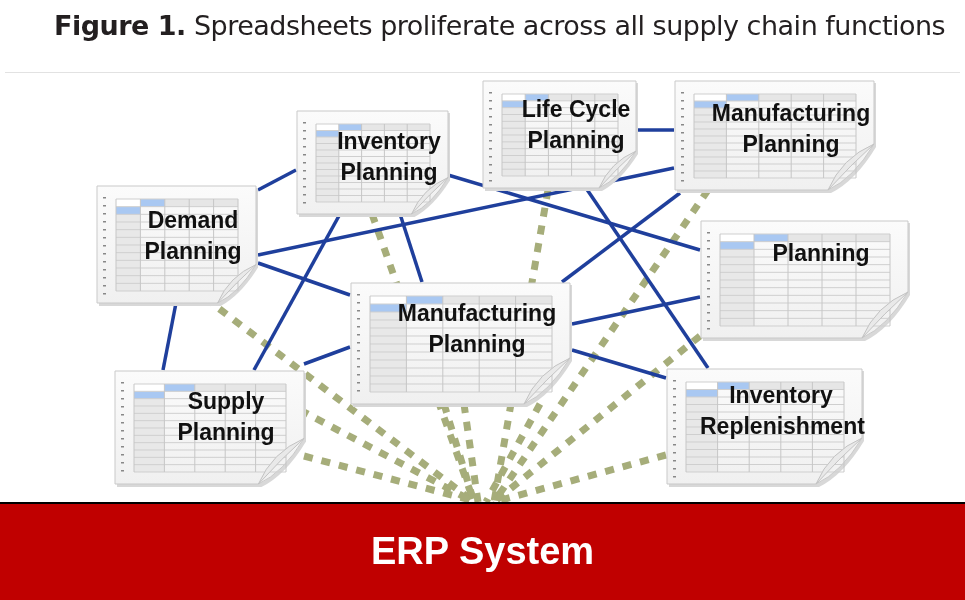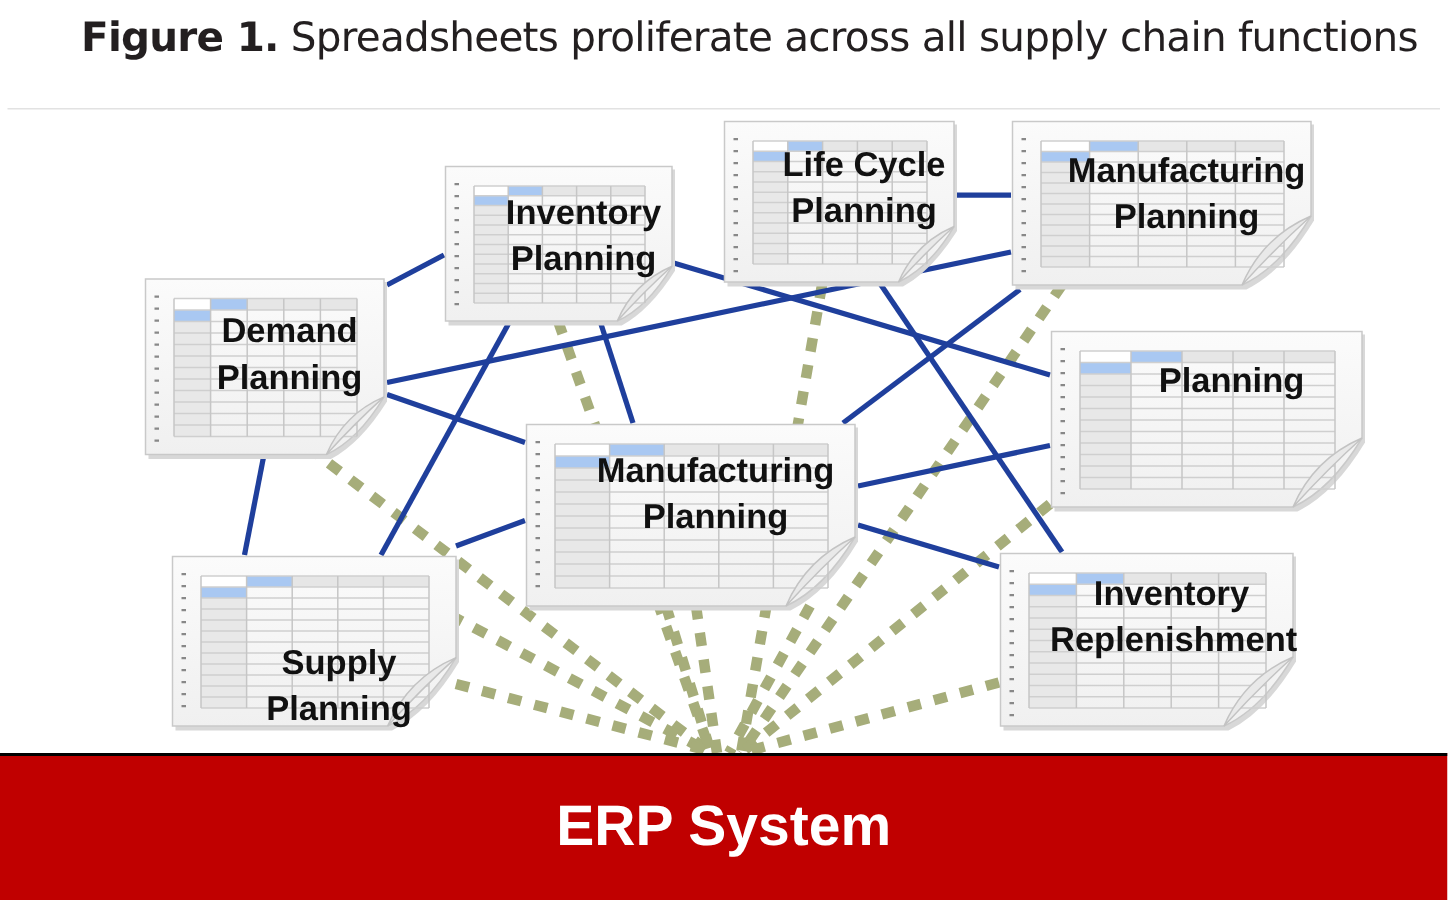--- a/index.html
+++ b/index.html
@@ -421,21 +421,21 @@
         <rect x="7" y="44" width="3" height="1.5" fill="#888"></rect>
         <rect x="7" y="52" width="3" height="1.5" fill="#888"></rect>
         <rect x="7" y="60" width="3" height="1.5" fill="#888"></rect>
         <rect x="7" y="68" width="3" height="1.5" fill="#888"></rect>
         <rect x="7" y="76" width="3" height="1.5" fill="#888"></rect>
         <rect x="7" y="84" width="3" height="1.5" fill="#888"></rect>
         <rect x="7" y="92" width="3" height="1.5" fill="#888"></rect>
         <rect x="7" y="100" width="3" height="1.5" fill="#888"></rect>
     <path d="M144.4 114 Q158.08 82.08 190 68.4 Q167.2 88.92 144.4 114 Z" fill="#e9e9e9" stroke="#c3c3c3" stroke-width="1"></path>
   </svg>
-      <div class="label" style="top: 16px; margin-top: 40px;">
+      <div class="label" style="top: 16px;">
         <div>Supply</div>
         <div>Planning</div>
       </div>
     </div>
     <div class="sheet" style="left: 666px; top: 368px; width: 196px; height: 116px;">
   <svg width="202" height="122" viewBox="0 0 202 122">
     <defs>
       <linearGradient id="pg196116" x1="0" y1="0" x2="0" y2="1">
         <stop offset="0" stop-color="#fbfbfb"></stop>
             <stop offset="1" stop-color="#f0f0f0"></stop>

